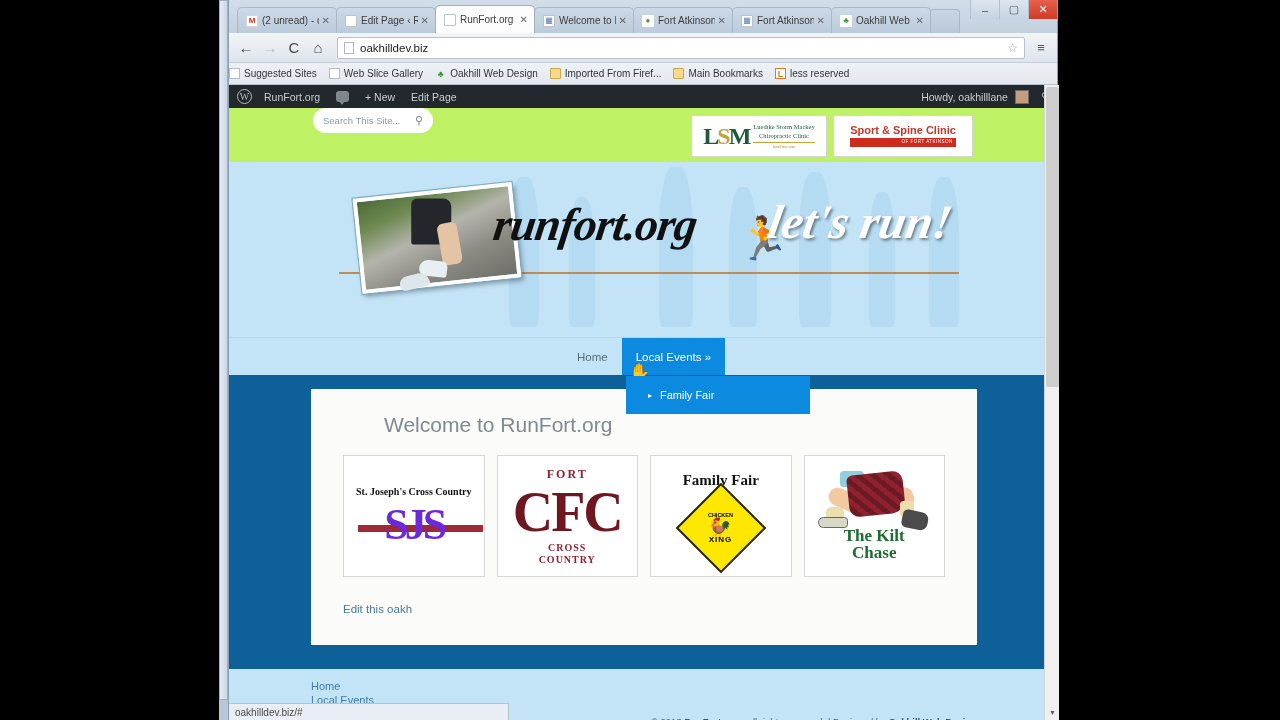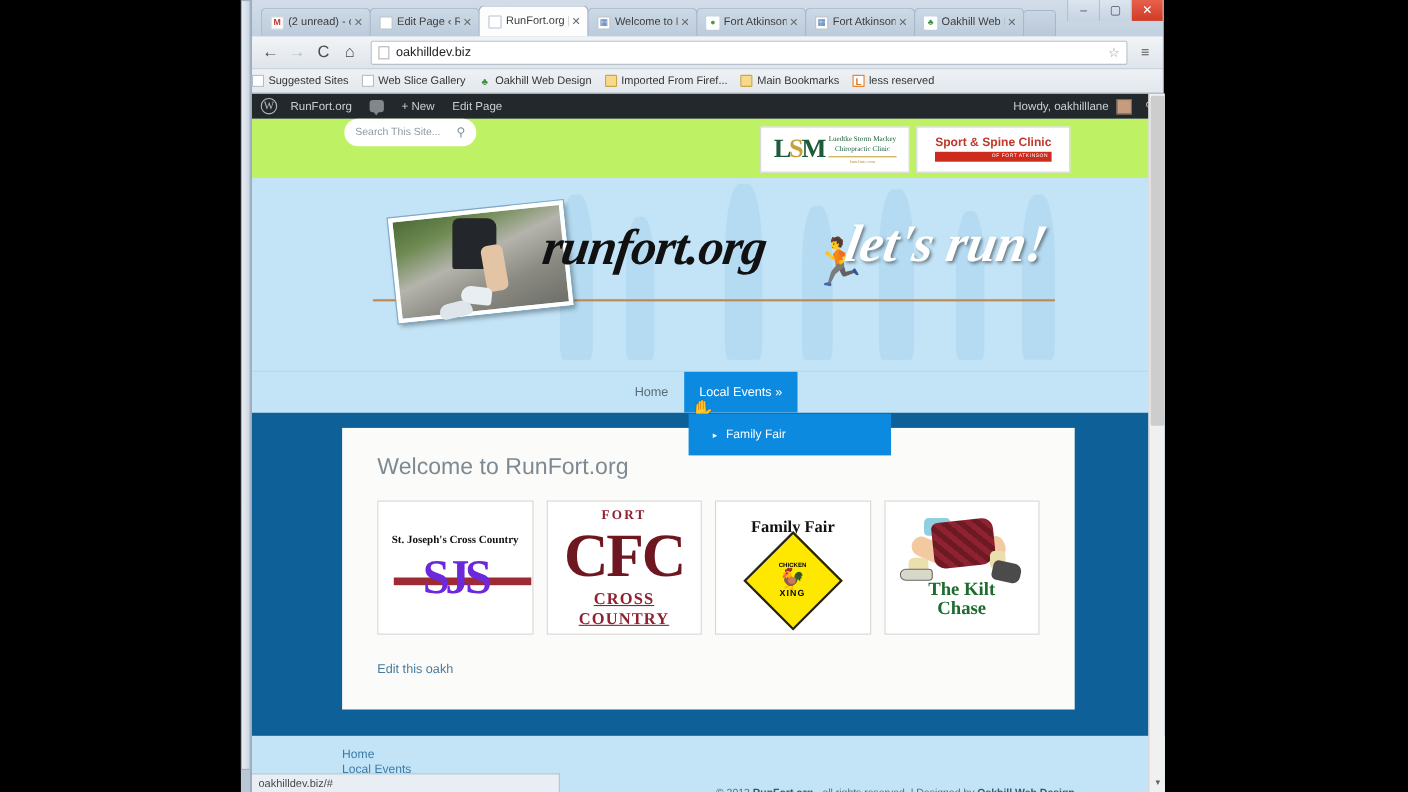--- a/index.html
+++ b/index.html
@@ -305,20 +305,21 @@
     padding: 14px 82px 24px 82px;
     min-height: 260px;
   }
   .card {
     background:#fbfbf9;
     padding: 24px 32px 30px 32px;
   }
   .pagetitle {
     font-size: 21px; color:#7e8a92; font-weight: normal;
     margin-bottom: 18px;
+    margin-left: 41px;
   }
   .logos { display:flex; gap: 12px; }
   .logobox {
     width: 143px; height: 122px;
     border:1px solid #d6d6d6; background:#fff;
     display:flex; flex-direction:column; align-items:center; justify-content:center;
     padding: 4px; overflow:hidden; position:relative;
   }
   .lb-title {
     font-family:"Liberation Serif", serif;
@@ -330,21 +331,21 @@
     margin-top: 6px;
     position:relative;
   }
   .sjs:before {
     content:''; position:absolute; left:-26px; top: 22px; width: 125px; height: 7px;
     background:#9e2a36;
   }
   .sjs span { position:relative; z-index:2; }
   .cfc-top { font-family:"Liberation Serif",serif; font-weight:bold; font-size:12px; color:#8e2230; letter-spacing:2px;}
   .cfc-mid { font-family:"Liberation Serif",serif; font-weight:bold; font-size:56px; color:#6e1720; letter-spacing:-2px; line-height:1; margin: 2px 0;}
-  .cfc-bot { font-family:"Liberation Serif",serif; font-weight:bold; font-size:15px; color:#8e2230; letter-spacing:1px; line-height:1.2; text-align:center;text-decoration:underline;}
+  .cfc-bot { font-family:"Liberation Serif",serif; font-weight:bold; font-size:10px; color:#8e2230; letter-spacing:1px; line-height:1.2; text-align:center;}
   .ff-title { font-family:"Liberation Serif",serif; font-weight:bold; font-size:15px; color:#111; }
   .xing {
     width: 64px; height: 64px; background:#ffe800; border:2px solid #222;
     transform: rotate(45deg); margin-top: 7px;
     display:flex; align-items:center; justify-content:center;
   }
   .xing-in { transform: rotate(-45deg); text-align:center; line-height:1; }
   .xing-in .t { font-size:5.5px; font-weight:bold; }
   .xing-in .bird { font-size: 19px; line-height: .9; }
   .xing-in .b { font-size:8px; font-weight:bold; letter-spacing:1px;}

